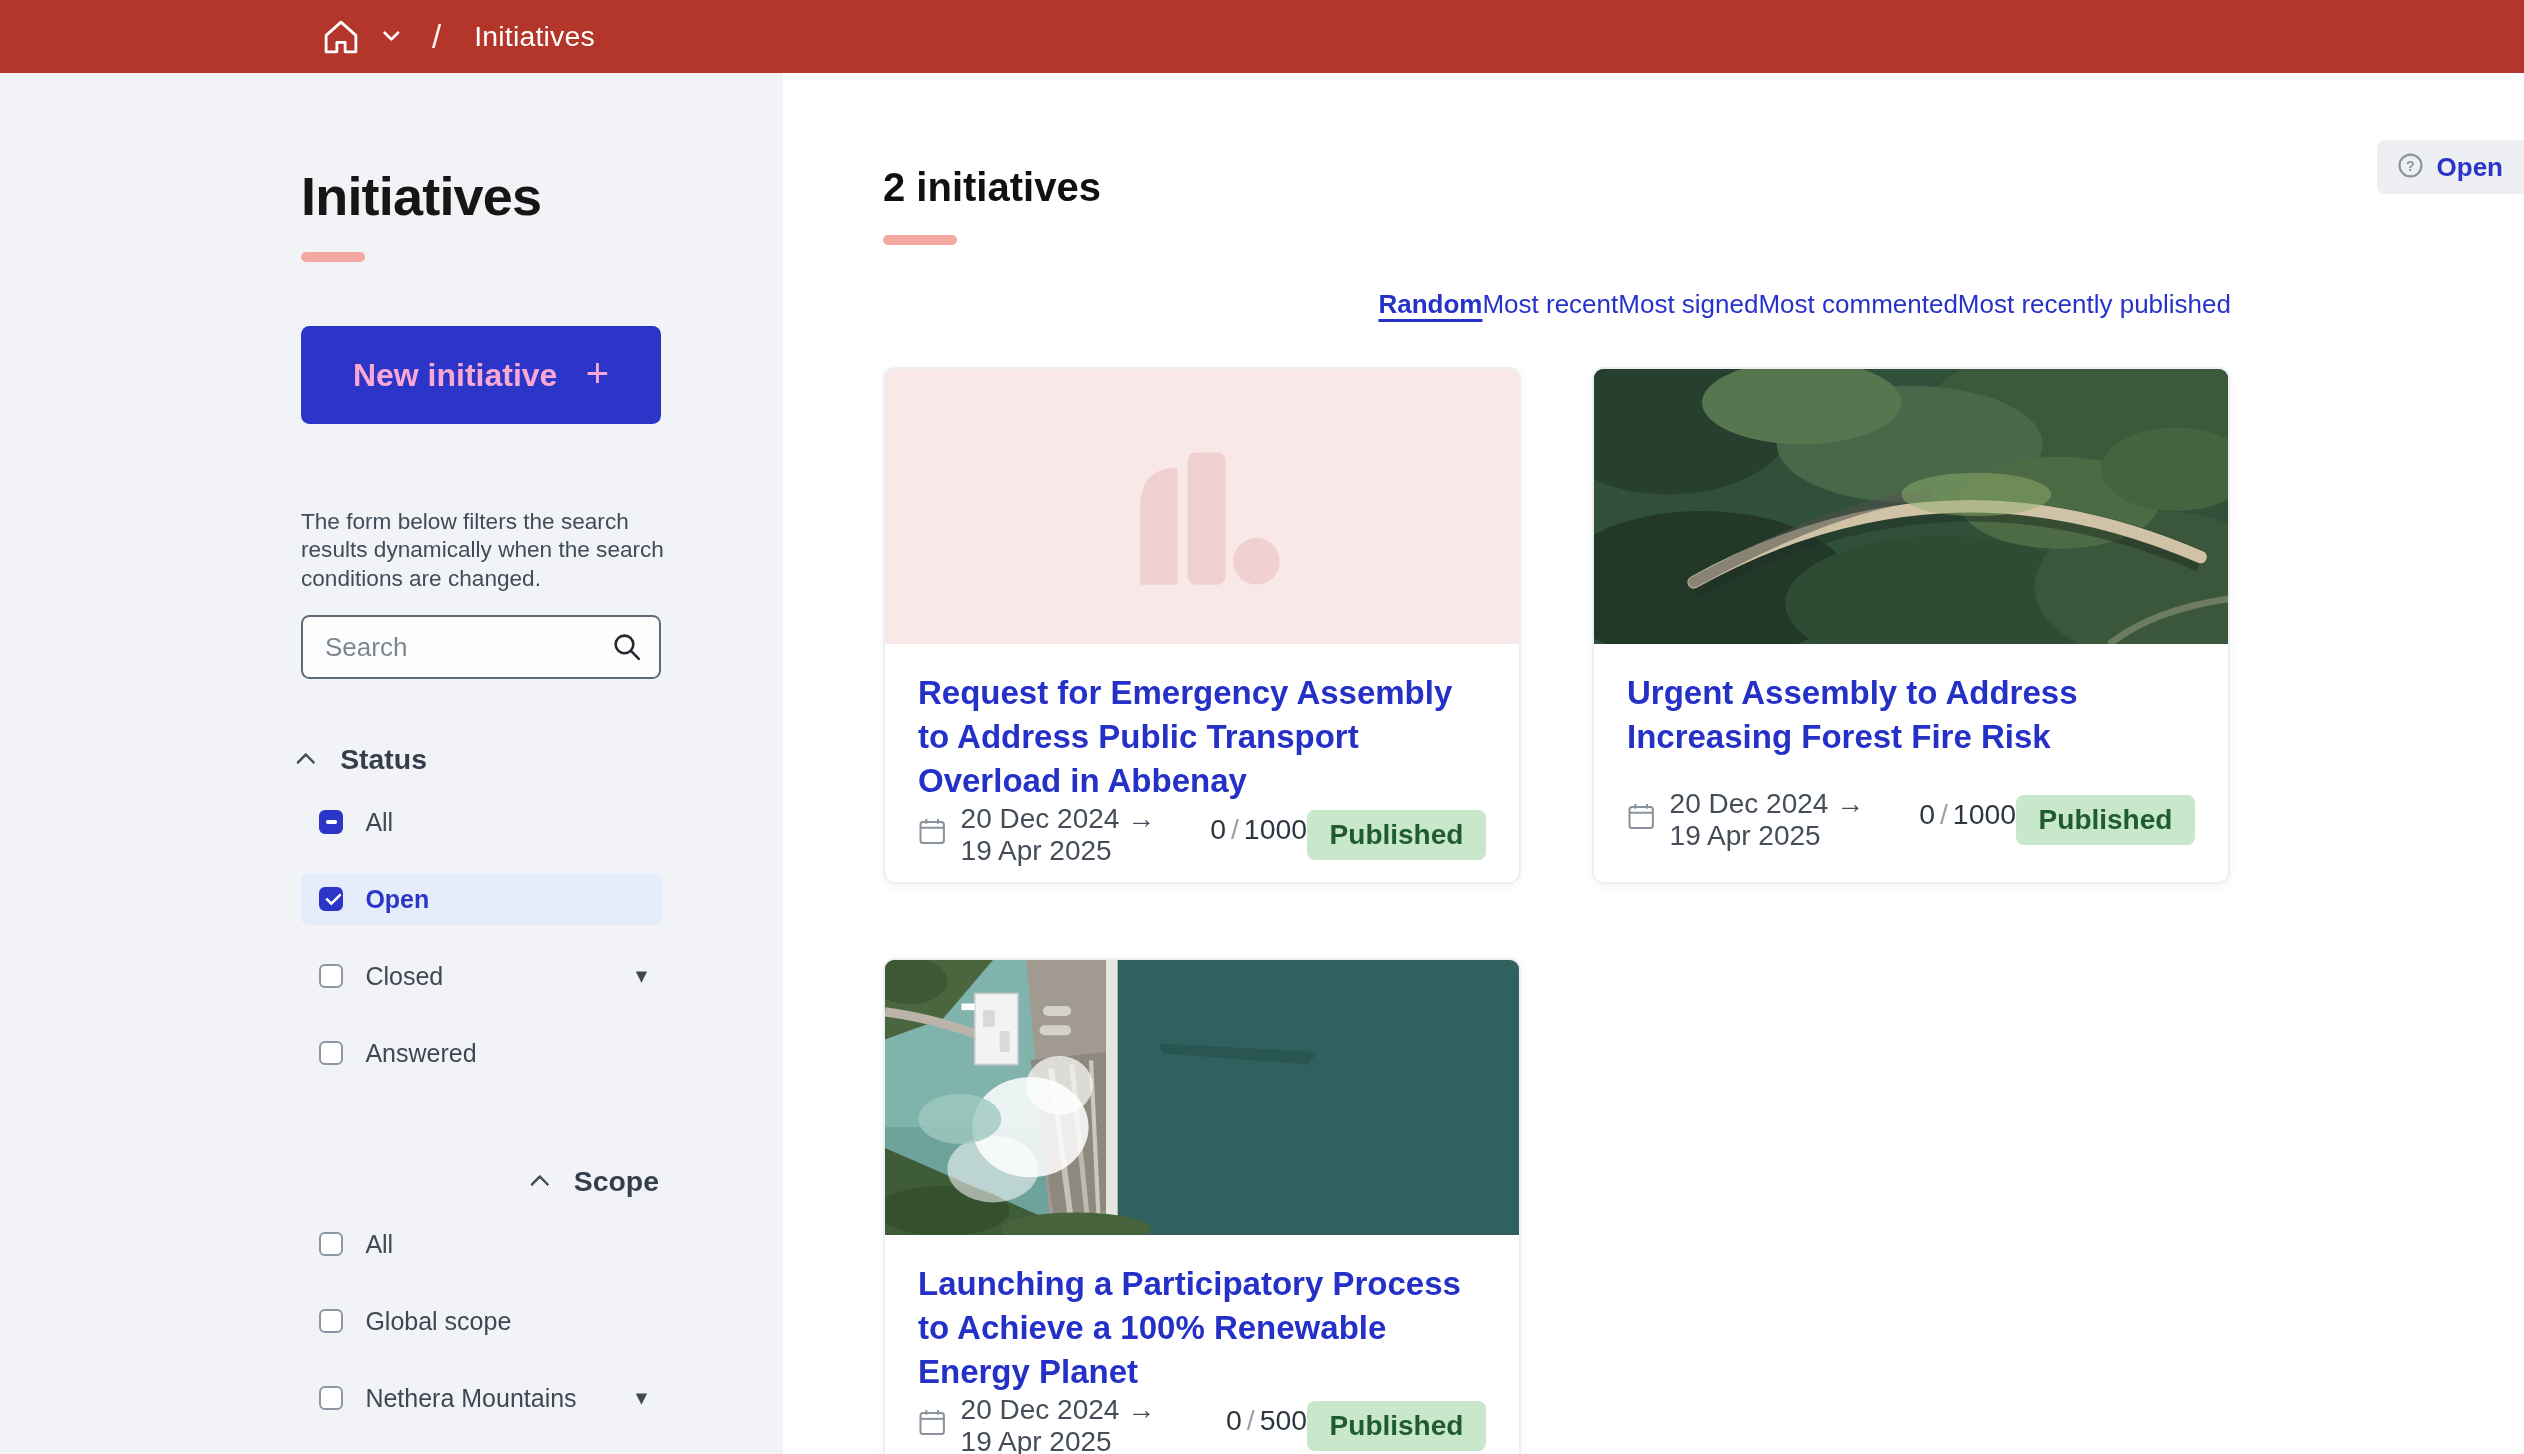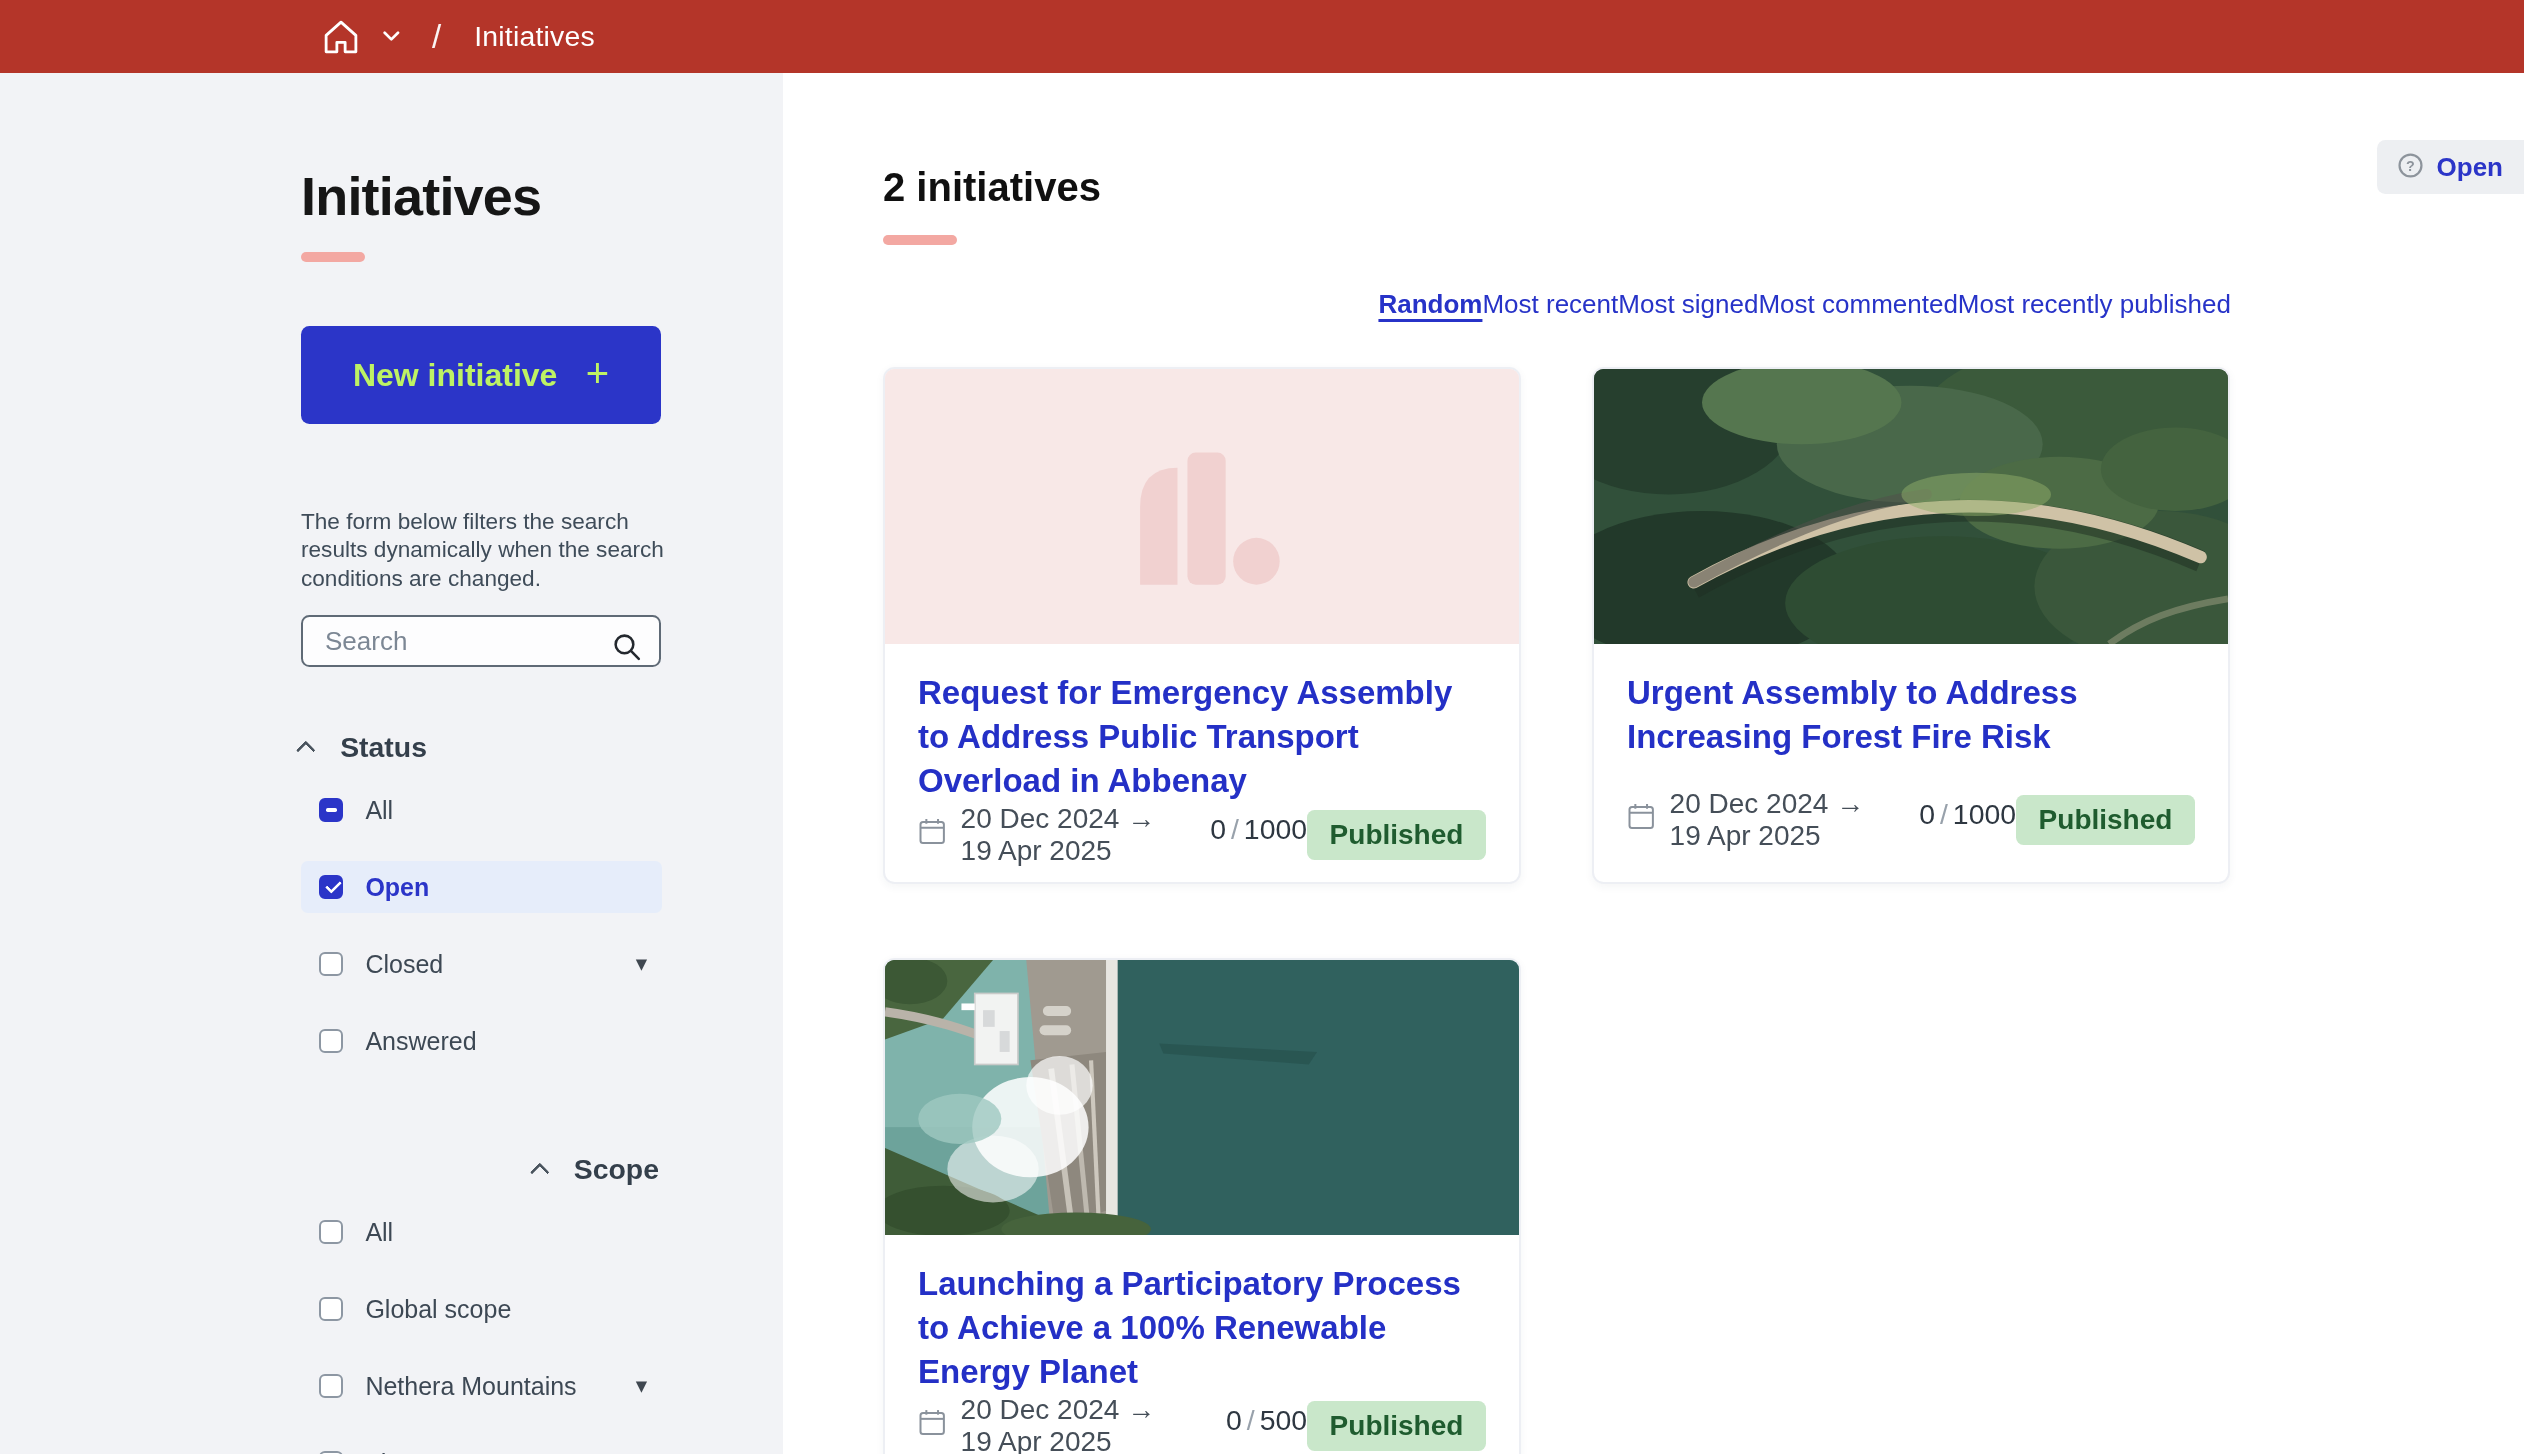--- a/index.html
+++ b/index.html
@@ -13,26 +13,26 @@
   .topbar .bc-sep { color:#ffffff; font-size:33px; font-weight:300; margin-left:32px; opacity:.95; }
   .topbar .bc-cur { color:#ffffff; font-size:28.4px; margin-left:33px; letter-spacing:0.2px; }
 
   .layout { display:flex; height:1381px; }
 
   
   .sidebar { width:783px; background:#f2f3f6; padding:92px 124px 0 301px; flex:none; }
   .sb-title { font-size:54px; font-weight:bold; color:#161616; letter-spacing:-0.8px; }
   .accent-bar { width:64px; height:10px; background:#f3a8a2; border-radius:5.9px; margin-top:25px; }
   .new-btn { margin-top:64px; width:360px; height:98px; background:#2b35c8; border:none; border-radius:8.4px;
-             color:#bef264; display:flex; align-items:center; justify-content:center; gap:28.4px; cursor:pointer; }
+             color:#f9a8d4; display:flex; align-items:center; justify-content:center; gap:28.4px; cursor:pointer; }
   .new-btn .lbl { font-size:32px; font-weight:bold; }
   .new-btn .plus { font-size:40px; font-weight:400; margin-top:-3.3px; }
   .filter-note { margin-top:84px; font-size:22.6px; line-height:28.4px; color:#3f4c59; width:378px; }
   .search-wrap { margin-top:22px; position:relative; width:360px; }
-  .search-input { width:360px; height:52px; border:2.5px solid #5f6a76; border-radius:8.4px; background:#fdfdfe;
+  .search-input { width:360px; height:64px; border:2.5px solid #5f6a76; border-radius:8.4px; background:#fdfdfe;
                   font-size:26px; color:#2d3640; padding:0 67px 0 22px; font-family:inherit; outline:none; }
   .search-input::placeholder { color:#7c8794; }
   .search-ic { position:absolute; right:18.4px; top:16px; }
 
   .section-head { display:flex; align-items:center; gap:25px; cursor:pointer; }
   .section-head.status { margin-top:64px; }
   .section-head.scope { margin-top:86px;justify-content:flex-end; }
   .caret-up { width:14.2px; height:14.2px; border-left:3.3px solid #4a545e; border-top:3.3px solid #4a545e;
               transform:rotate(45deg) translateY(3.3px); border-radius:1.7px; }
   .section-title { font-size:28.4px; font-weight:bold; color:#343f4b; }

